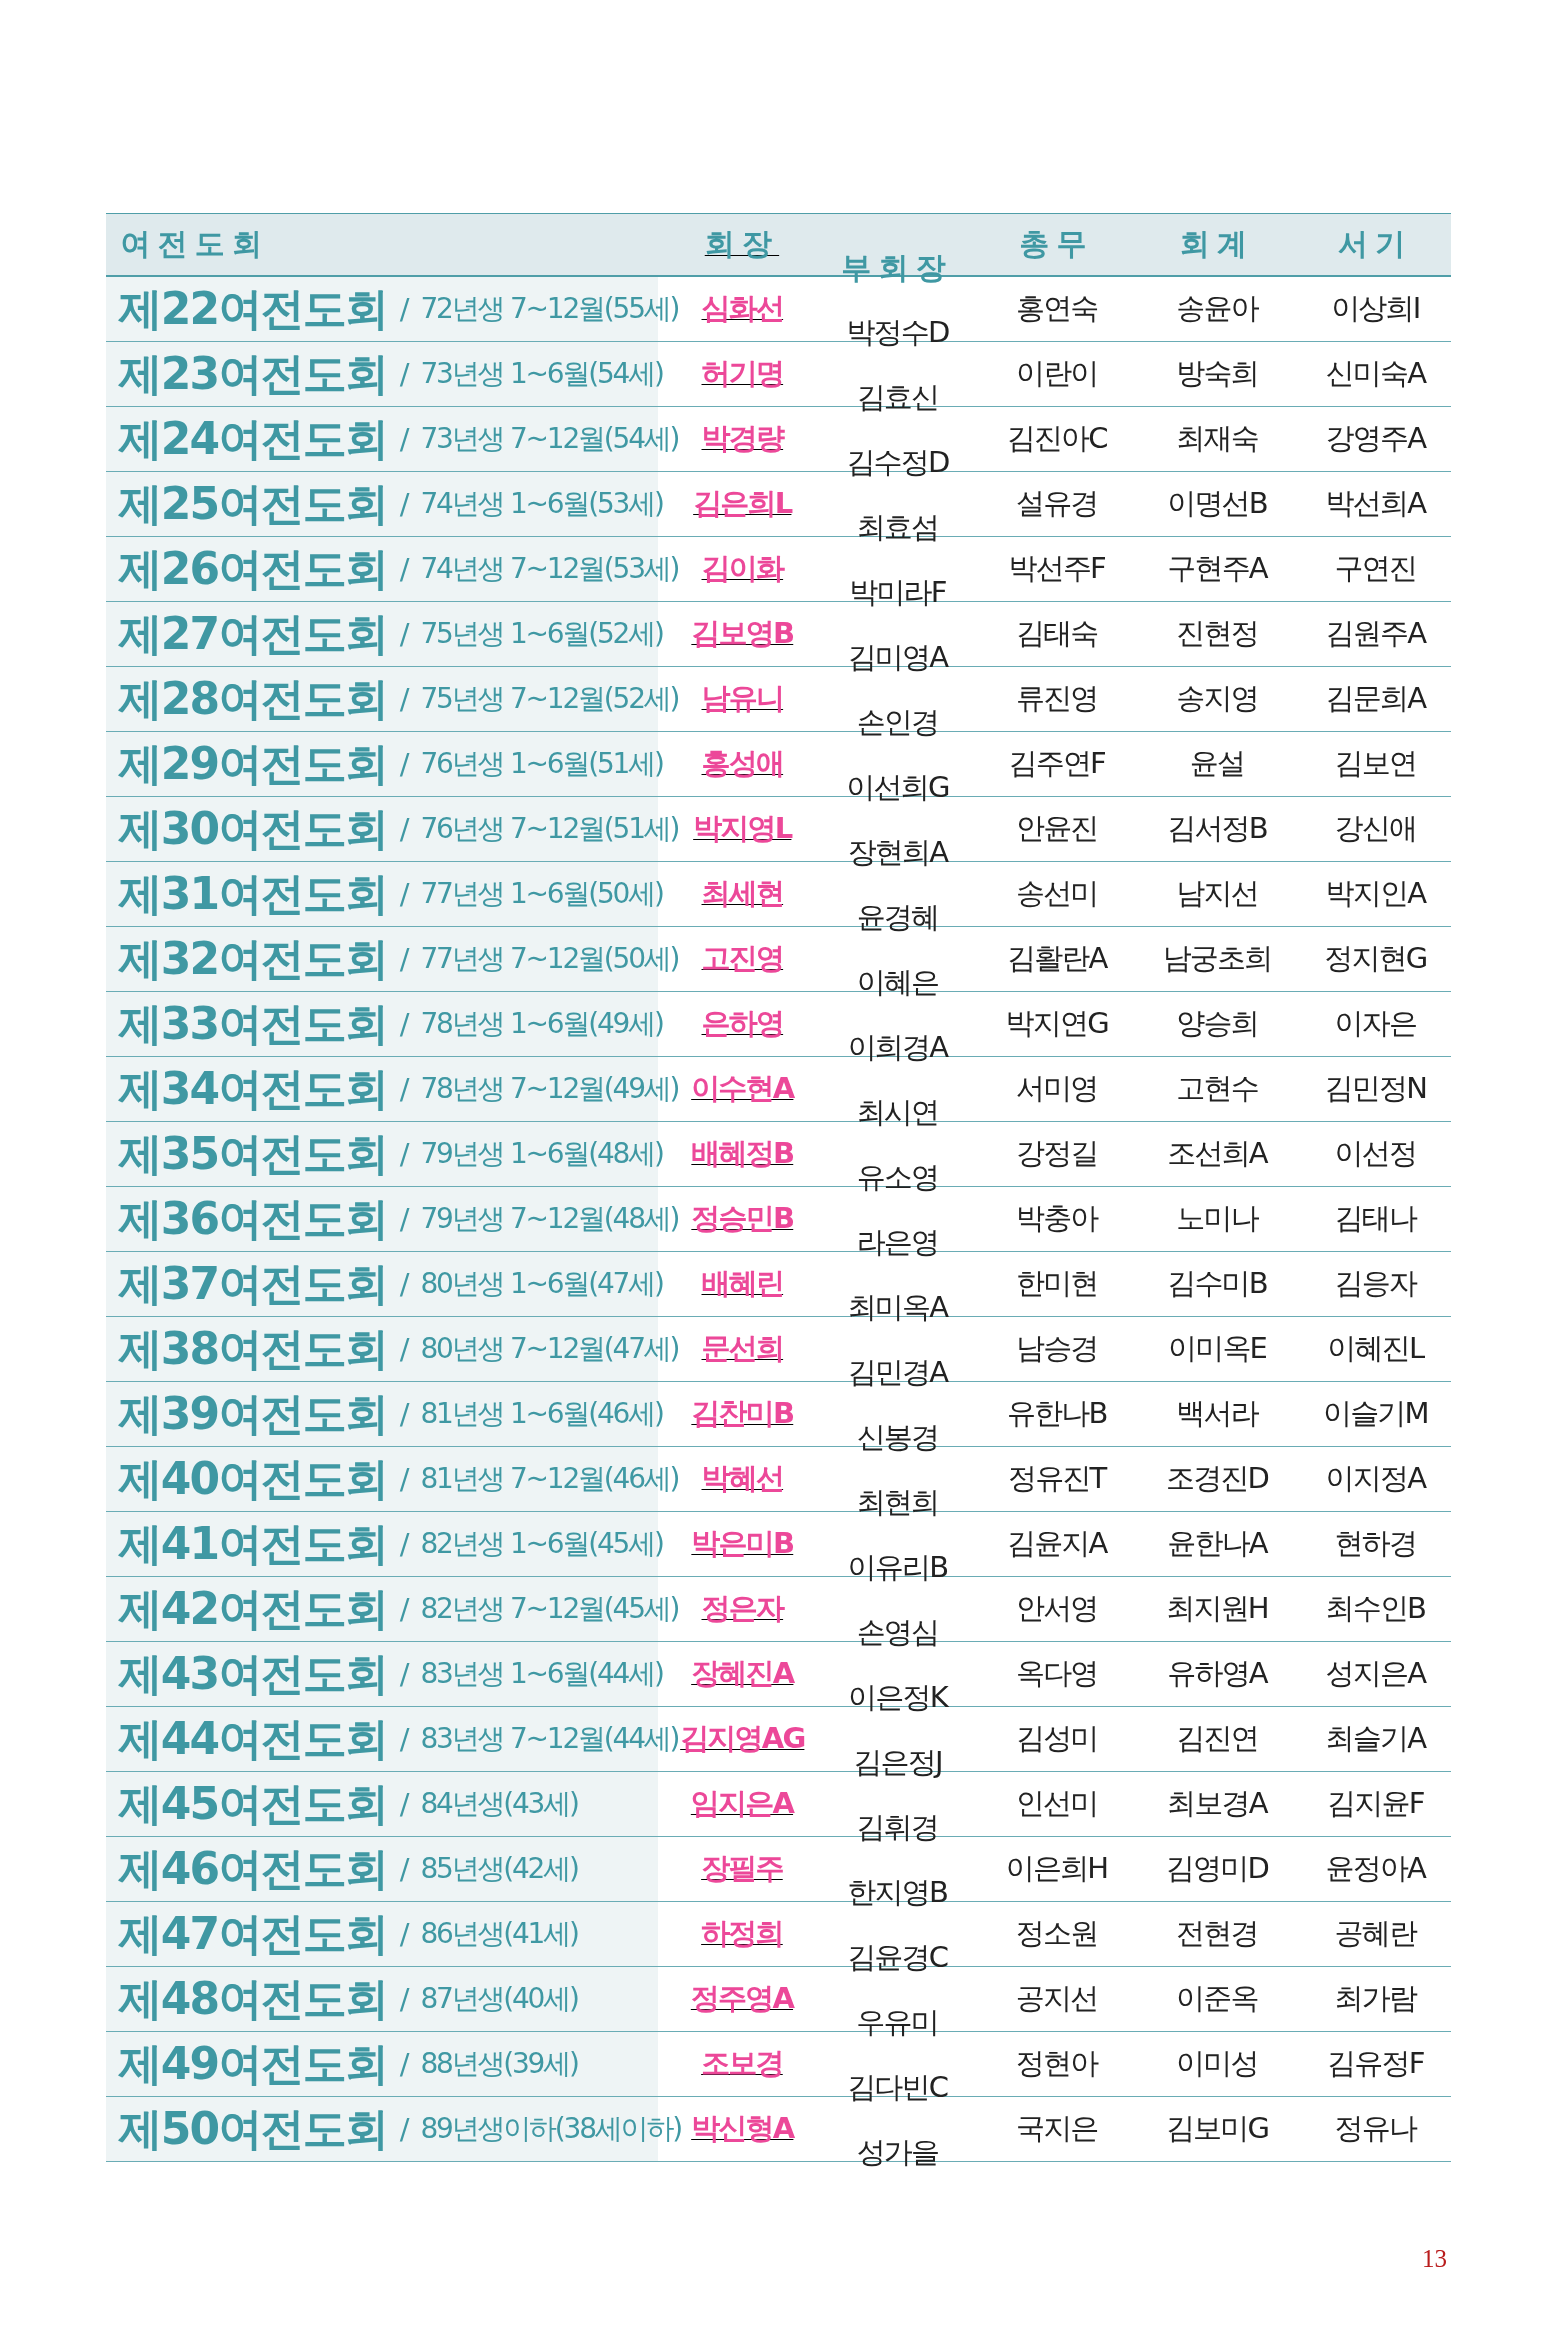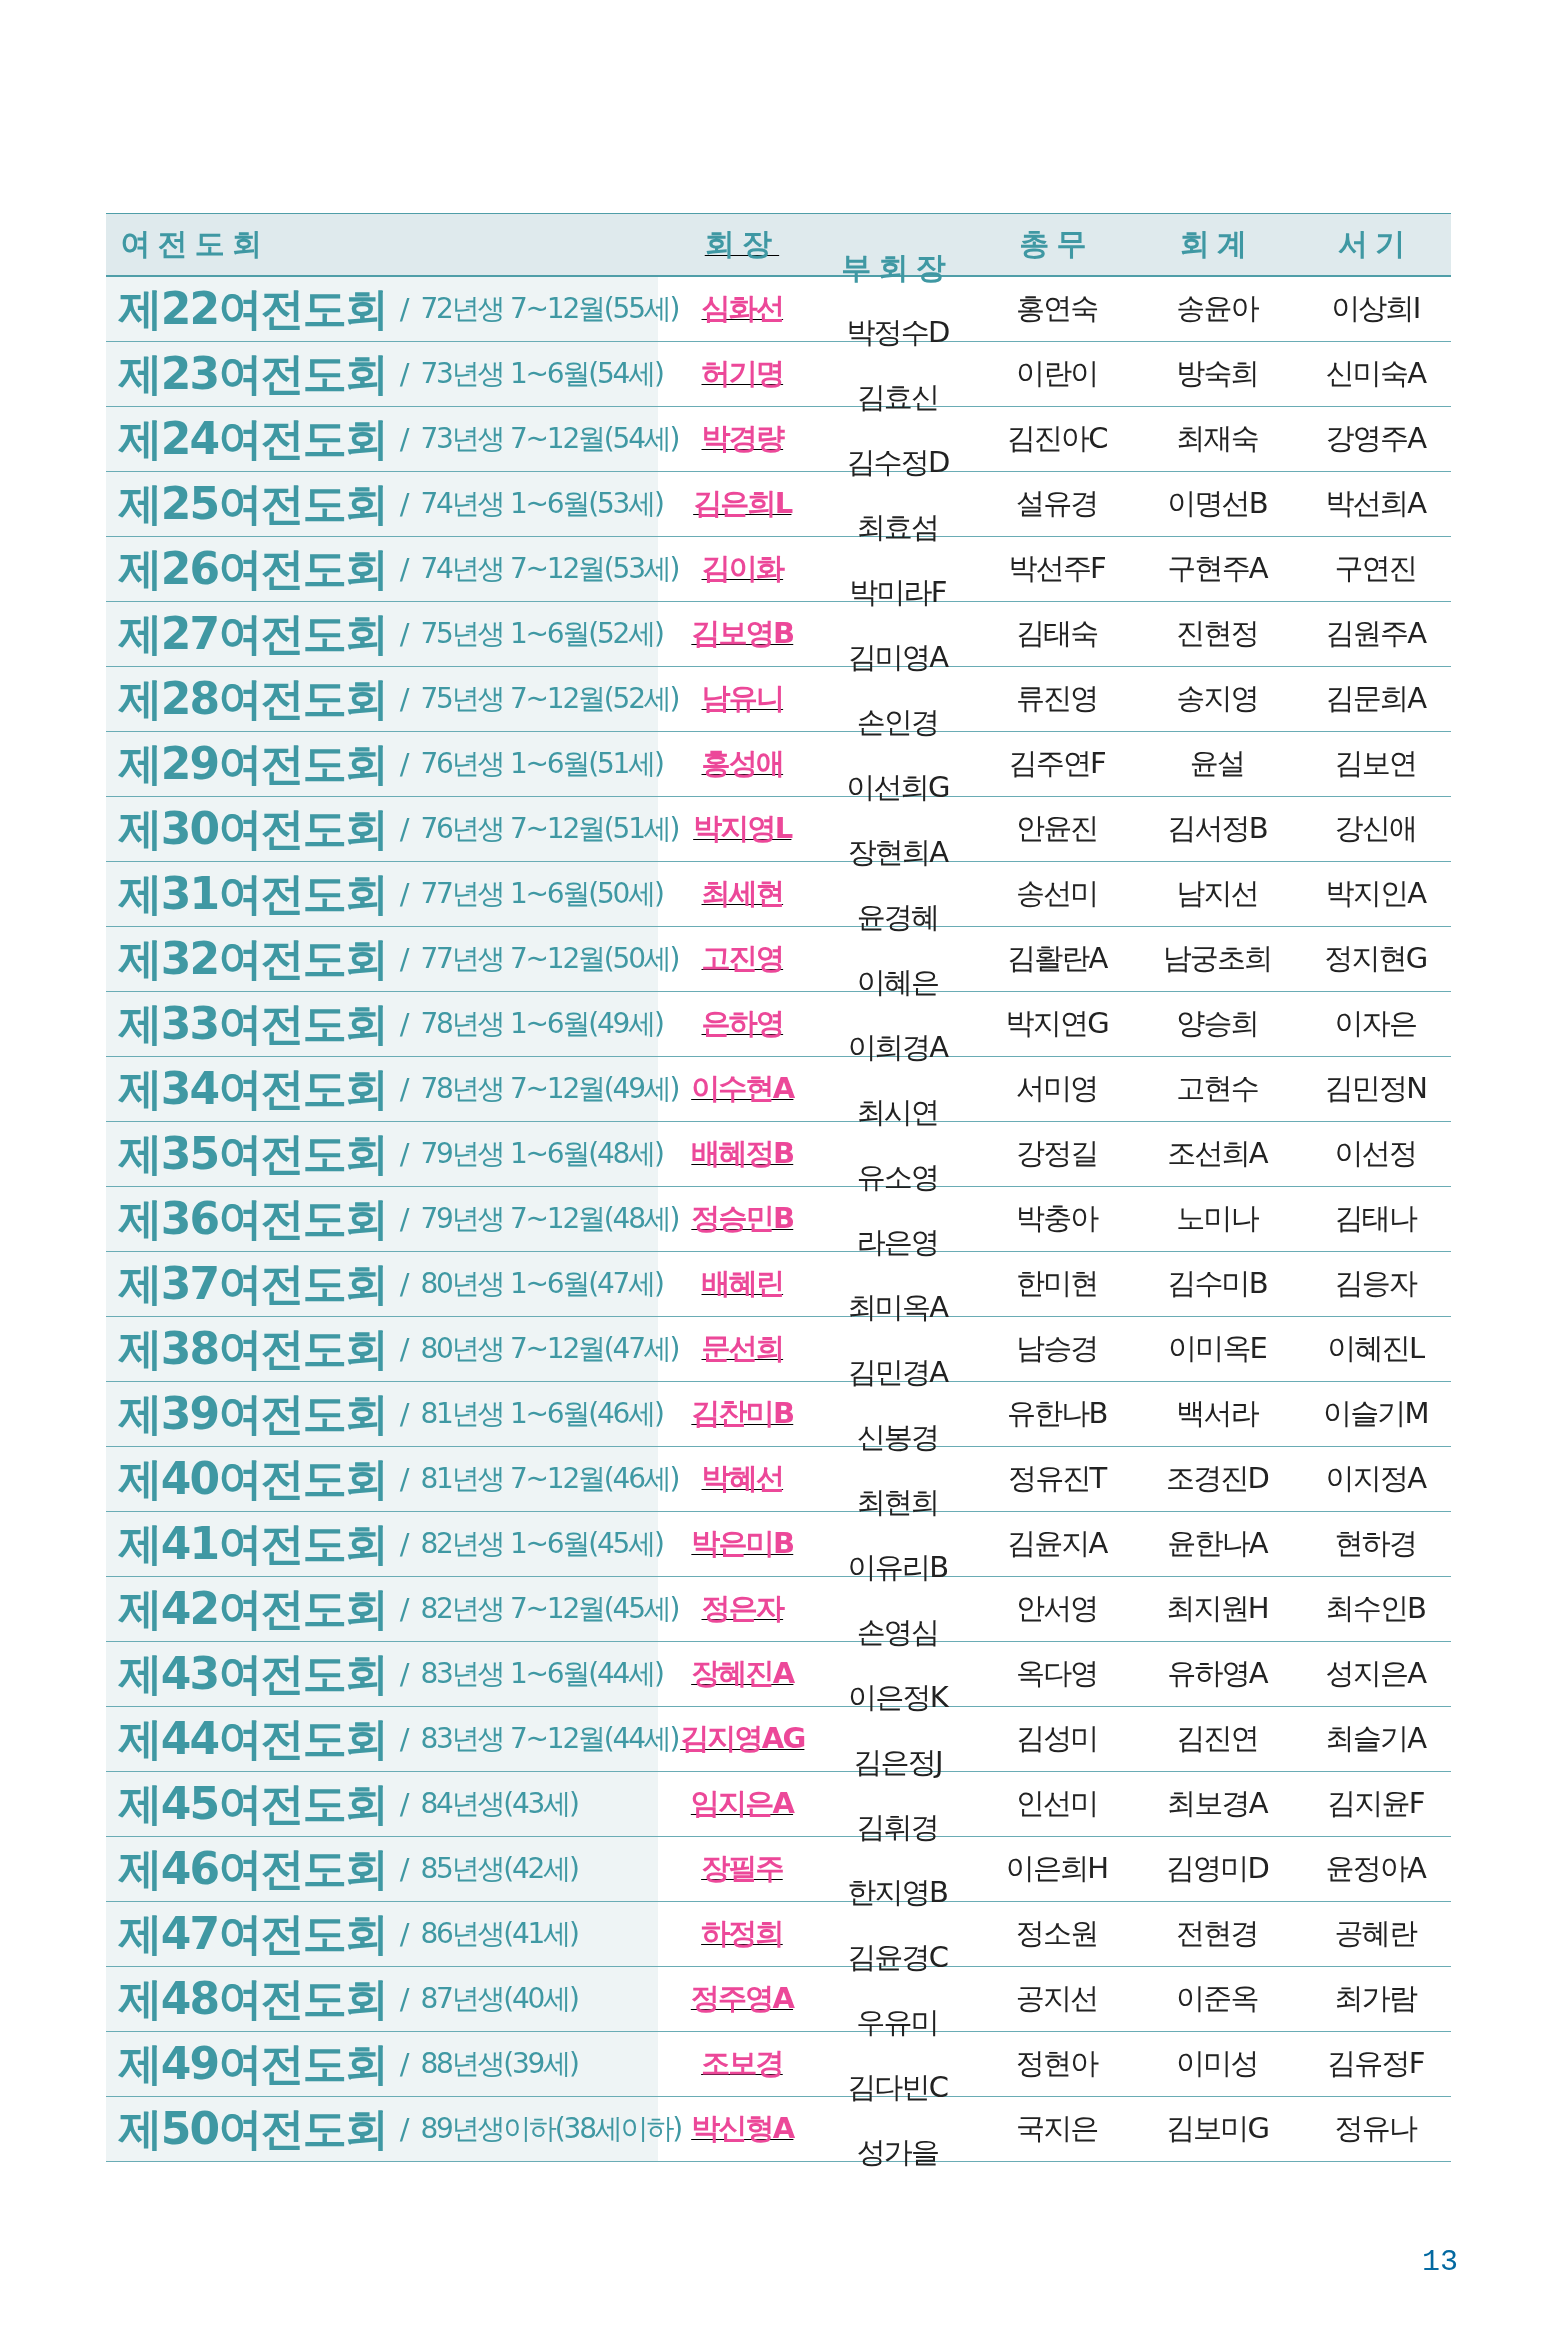--- a/index.html
+++ b/index.html
@@ -40,22 +40,22 @@
       white-space: nowrap;
     }
     .hdr .c0 { padding-left: 14.4px; }
     .grp-bold { color: #3f98a3; font-weight: bold; font-size: 44px; letter-spacing: -1.8px; white-space: nowrap; }
     .grp-sep { color: #3f98a3; font-size: 29px; margin: 0 10.8px 0 12.6px; }
     .grp-info { color: #3f98a3; font-size: 28px; letter-spacing: -2.2px; white-space: nowrap; }
     .name { font-size: 29px; color: #222222; letter-spacing: -1.8px; white-space: nowrap; }
     .name.pres { font-weight: bold; color: #ec4899; }
     .page-num {
       position: absolute; left: 1422px; top: 2245px;
-      font-size: 30px; color: #0369a1;
-      font-family: Liberation Mono, monospace;
+      font-size: 25px; color: #b91c1c;
+      font-family: Liberation Serif, serif;
     }
   </style>
 </head>
 <body>
 
 <div class="table">
   <div class="hdr">
     <div class="c0">
         <span class="h">여전도회</span>
       </div>

